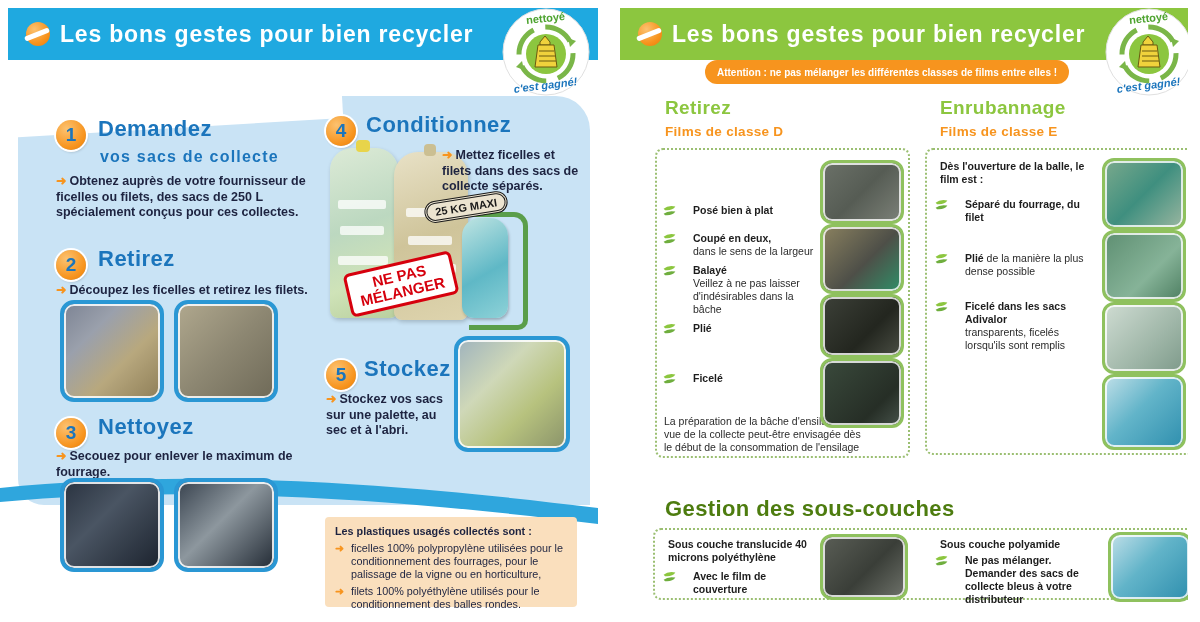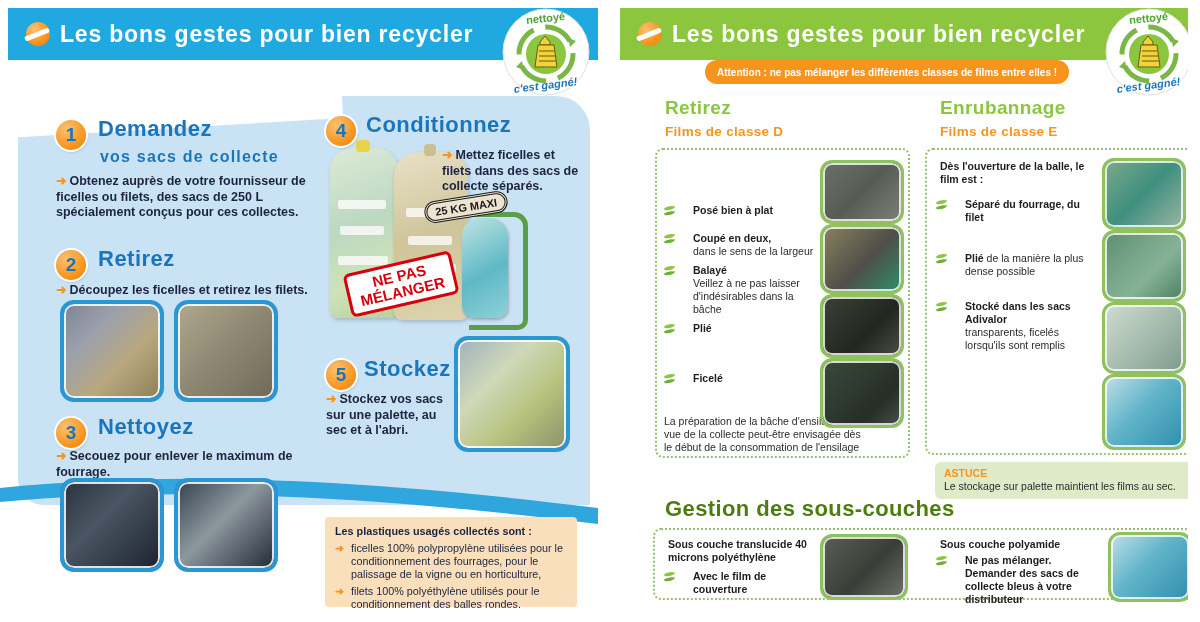--- a/index.html
+++ b/index.html
@@ -280,32 +280,28 @@
         <path d="M2 5 Q8 0 18 2 Q14 8 4 7 Z" fill="#8cc63f"></path>
         <path d="M2 12 Q8 7 18 9 Q14 15 4 14 Z" fill="#6fae3e"></path>
       </svg>
     <div class="rtext" style="padding-left:8px;"><span class="rb">Plié</span> <span class="r-inline">de la manière la plus dense possible</span></div>
   </div>
   <div class="bullet" style="left:934px;top:300px;width:168px;">
     <svg class="leaf" width="15" height="11" viewBox="0 0 20 15">
         <path d="M2 5 Q8 0 18 2 Q14 8 4 7 Z" fill="#8cc63f"></path>
         <path d="M2 12 Q8 7 18 9 Q14 15 4 14 Z" fill="#6fae3e"></path>
       </svg>
-    <div class="rtext" style="padding-left:8px;"><span class="rb">Stocké dans les sacs Adivalor</span><span class="r-block">transparents, ficelés lorsqu'ils sont remplis</span></div>
+    <div class="rtext" style="padding-left:8px;"><span class="rb">Ficelé dans les sacs Adivalor</span><span class="r-block">transparents, ficelés lorsqu'ils sont remplis</span></div>
   </div>
 
   <div class="gphoto ph-green1" style="left:1102px;top:158px;width:78px;height:66px;"></div>
   <div class="gphoto ph-green2" style="left:1102px;top:230px;width:78px;height:66px;"></div>
   <div class="gphoto ph-sack" style="left:1102px;top:302px;width:78px;height:66px;"></div>
   <div class="gphoto ph-bluebag" style="left:1102px;top:374px;width:78px;height:70px;"></div>
 
-  <div class="astuce">
-    <span class="lab">ASTUCE</span><br>
-    <span>Le stockage sur palette maintient les films au sec.</span>
-  </div>
 
   <div class="big-green" style="left:665px;top:496px;">Gestion des sous-couches</div>
   <div class="dotbox" style="left:653px;top:528px;width:545px;height:72px;"></div>
 
   <div class="rtext rb" style="position:absolute;left:668px;top:538px;width:150px;">Sous couche translucide 40 microns polyéthylène</div>
   <div class="bullet" style="left:662px;top:570px;width:160px;">
     <svg class="leaf" width="15" height="11" viewBox="0 0 20 15">
         <path d="M2 5 Q8 0 18 2 Q14 8 4 7 Z" fill="#8cc63f"></path>
         <path d="M2 12 Q8 7 18 9 Q14 15 4 14 Z" fill="#6fae3e"></path>
       </svg>

